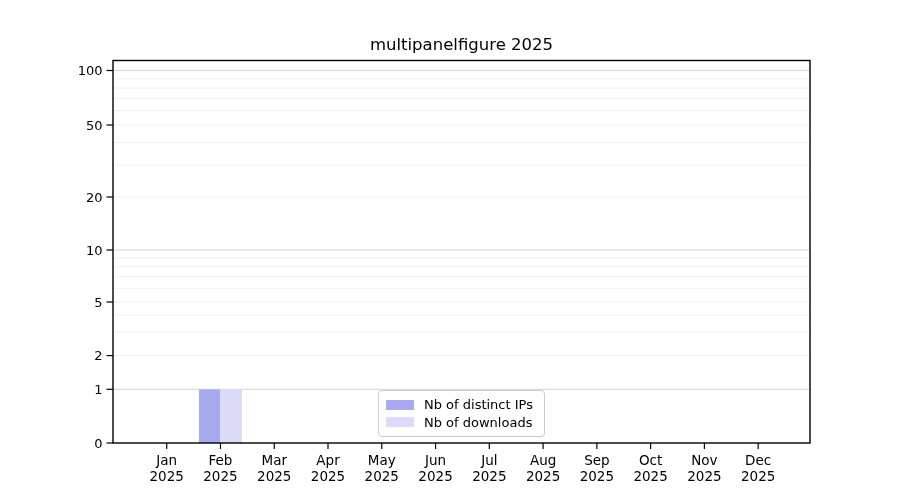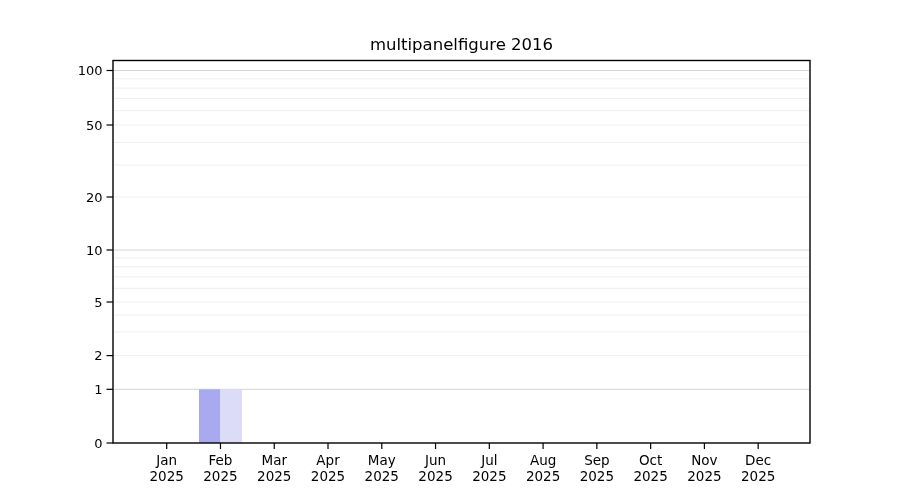--- a/index.html
+++ b/index.html
@@ -56,21 +56,21 @@
     font-size: 13px;
     color: #000000;
     white-space: nowrap;
     line-height: 17px;
   }
 </style>
 </head>
 <body>
 
 <div class="figure">
-  <div class="chart-title">multipanelfigure 2016</div>
+  <div class="chart-title">multipanelfigure 2025</div>
 
   <svg id="plot" width="900" height="500" viewBox="0 0 900 500">
       <line x1="113.7" x2="809.3" y1="355.6" y2="355.6" stroke="#efefef" stroke-width="1"></line>
       <line x1="113.7" x2="809.3" y1="331.8816221548529" y2="331.8816221548529" stroke="#efefef" stroke-width="1"></line>
       <line x1="113.7" x2="809.3" y1="315.05316526118077" y2="315.05316526118077" stroke="#efefef" stroke-width="1"></line>
       <line x1="113.7" x2="809.3" y1="302" y2="302" stroke="#efefef" stroke-width="1"></line>
       <line x1="113.7" x2="809.3" y1="288.32221089664273" y2="288.32221089664273" stroke="#efefef" stroke-width="1"></line>
       <line x1="113.7" x2="809.3" y1="276.75780498714744" y2="276.75780498714744" stroke="#efefef" stroke-width="1"></line>
       <line x1="113.7" x2="809.3" y1="266.74026093414284" y2="266.74026093414284" stroke="#efefef" stroke-width="1"></line>
       <line x1="113.7" x2="809.3" y1="257.9041608591426" y2="257.9041608591426" stroke="#efefef" stroke-width="1"></line>
@@ -135,13 +135,23 @@
       <text x="650.63" y="465" text-anchor="middle" font-size="13.5px">Oct</text>
       <text x="650.63" y="481" text-anchor="middle" font-size="13.5px">2025</text>
       <line x1="704.4000000000001" x2="704.4000000000001" y1="443" y2="449" stroke="#000000" stroke-width="1.2"></line>
       <text x="704.4000000000001" y="465" text-anchor="middle" font-size="13.5px">Nov</text>
       <text x="704.4000000000001" y="481" text-anchor="middle" font-size="13.5px">2025</text>
       <line x1="758.1700000000001" x2="758.1700000000001" y1="443" y2="449" stroke="#000000" stroke-width="1.2"></line>
       <text x="758.1700000000001" y="465" text-anchor="middle" font-size="13.5px">Dec</text>
       <text x="758.1700000000001" y="481" text-anchor="middle" font-size="13.5px">2025</text>
     </svg>
 
+  <div class="legend">
+    <div class="legend-row">
+      <span class="legend-swatch" style="background: rgb(169, 169, 240);"></span>
+      <span class="legend-label">Nb of distinct IPs</span>
+    </div>
+    <div class="legend-row">
+      <span class="legend-swatch" style="background: rgb(220, 220, 248);"></span>
+      <span class="legend-label">Nb of downloads</span>
+    </div>
+  </div>
 </div>
 
 </body></html>

